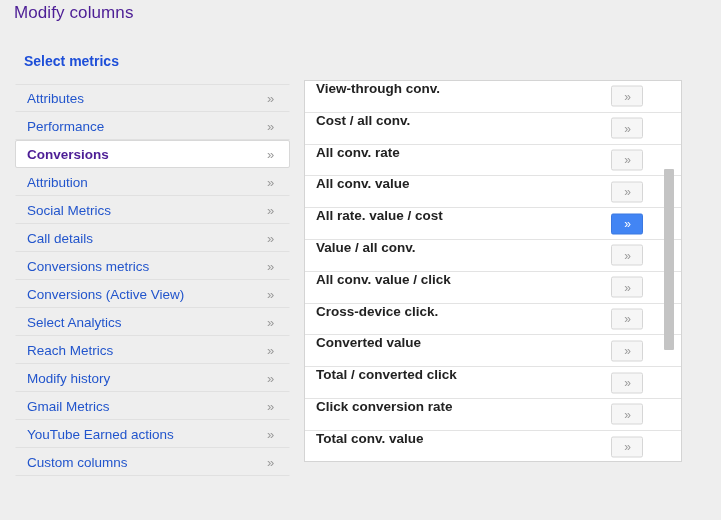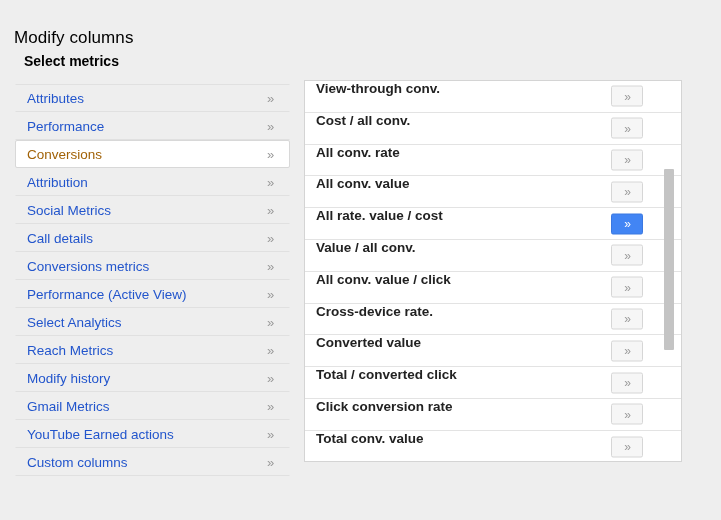--- a/index.html
+++ b/index.html
@@ -12,36 +12,36 @@
     background: #eeeeee;
     font-family: "Liberation Sans", sans-serif;
     overflow: hidden;
     position: relative;
   }
 
   
   .dialog-title {
     position: absolute;
     left: 14px;
-    top: 28px;
+    top: 3px;
     font-size: 17px;
-    color: #000000;
+    color: #4c1d95;
     font-weight: 400;
     letter-spacing: 0.1px;
     white-space: nowrap;
   }
 
   
   .section-heading {
     position: absolute;
     left: 24px;
     top: 53px;
     font-size: 14px;
     font-weight: bold;
-    color: #000000;
+    color: #1d4ed8;
     white-space: nowrap;
   }
 
   
   .category-list {
     position: absolute;
     left: 15px;
     top: 84px;
     width: 275px;
   }
@@ -77,22 +77,22 @@
     text-align: center;
     flex: none;
     letter-spacing: -1px;
   }
   .category-row.selected {
     background: #ffffff;
     border: 1px solid #d8d8d8;
     border-radius: 2px;
   }
   .category-row.selected .category-label {
-    font-weight: normal;
-    color: #a16207;
+    font-weight: bold;
+    color: #4c1d95;
   }
 
   
   .metrics-panel {
     position: absolute;
     left: 304px;
     top: 80px;
     width: 378px;
     height: 382px;
     background: #ffffff;
@@ -202,21 +202,21 @@
     </div>
     <div class="category-row">
       <span class="category-label">Call details</span>
       <span class="category-chevron">»</span>
     </div>
     <div class="category-row">
       <span class="category-label">Conversions metrics</span>
       <span class="category-chevron">»</span>
     </div>
     <div class="category-row">
-      <span class="category-label">Performance (Active View)</span>
+      <span class="category-label">Conversions (Active View)</span>
       <span class="category-chevron">»</span>
     </div>
     <div class="category-row">
       <span class="category-label">Select Analytics</span>
       <span class="category-chevron">»</span>
     </div>
     <div class="category-row">
       <span class="category-label">Reach Metrics</span>
       <span class="category-chevron">»</span>
     </div>
@@ -276,21 +276,21 @@
           <span>»</span>
         </div>
       </div>
       <div class="metric-row">
         <span class="metric-label">All conv. value / click</span>
         <div class="metric-add-button">
           <span>»</span>
         </div>
       </div>
       <div class="metric-row">
-        <span class="metric-label">Cross-device rate.</span>
+        <span class="metric-label">Cross-device click.</span>
         <div class="metric-add-button">
           <span>»</span>
         </div>
       </div>
       <div class="metric-row">
         <span class="metric-label">Converted value</span>
         <div class="metric-add-button">
           <span>»</span>
         </div>
       </div>

